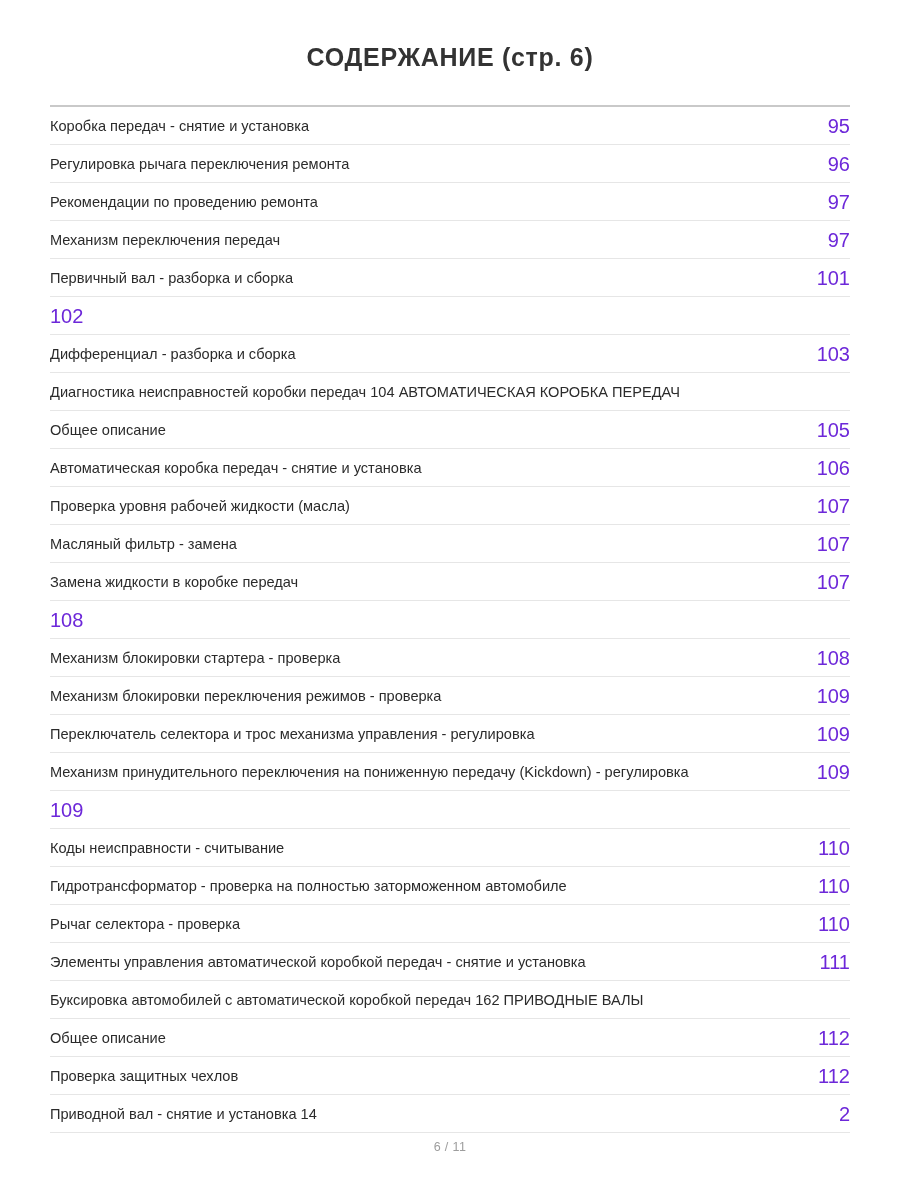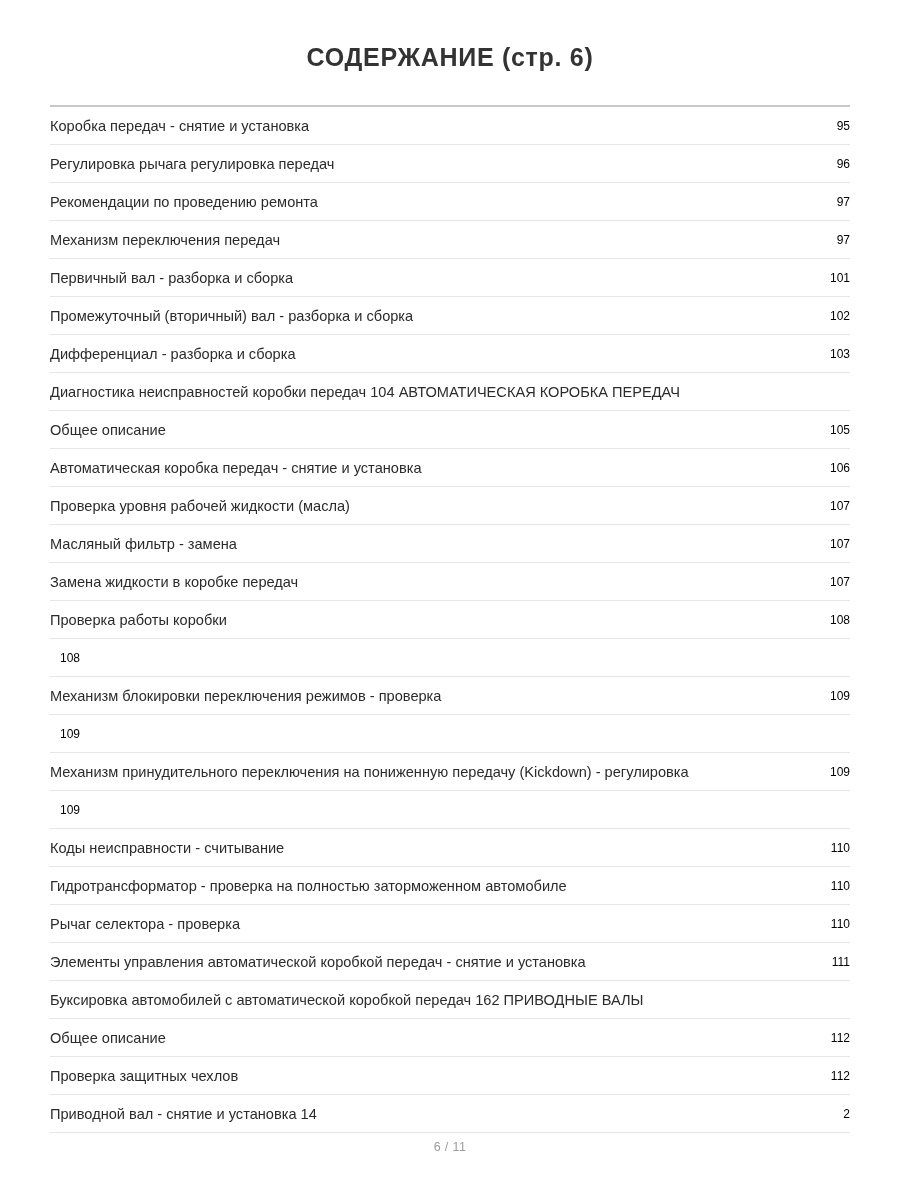--- a/index.html
+++ b/index.html
@@ -55,23 +55,23 @@
   }
   .toc-label {
     font-size: 14.6px;
     line-height: 24px;
     color: #2b2b2b;
     flex: 1 1 auto;
     max-width: 700px;
     word-break: normal;
   }
   .toc-page {
-    font-size: 12px;
+    font-size: 20px;
     line-height: 24px;
-    color: #000000;
+    color: #6d28d9;
     flex: 0 0 auto;
     min-width: 30px;
     text-align: right;
     white-space: nowrap;
   }
   .footer {
     margin-top: auto;
     text-align: center;
     font-size: 12.5px;
     color: #9d9d9d;
@@ -87,37 +87,36 @@
   <h1 class="doc-title">СОДЕРЖАНИЕ (стр. 6)</h1>
 
   <div class="title-rule"></div>
 
   <div class="toc" id="toc-list">
       <div class="toc-row">
         <span class="toc-label">Коробка передач - снятие и установка</span>
         <span class="toc-page">95</span>
       </div>
       <div class="toc-row">
-        <span class="toc-label">Регулировка рычага регулировка передач</span>
+        <span class="toc-label">Регулировка рычага переключения ремонта</span>
         <span class="toc-page">96</span>
       </div>
       <div class="toc-row">
         <span class="toc-label">Рекомендации по проведению ремонта</span>
         <span class="toc-page">97</span>
       </div>
       <div class="toc-row">
         <span class="toc-label">Механизм переключения передач</span>
         <span class="toc-page">97</span>
       </div>
       <div class="toc-row">
         <span class="toc-label">Первичный вал - разборка и сборка</span>
         <span class="toc-page">101</span>
       </div>
       <div class="toc-row">
-        <span class="toc-label">Промежуточный (вторичный) вал - разборка и сборка</span>
         <span class="toc-page">102</span>
       </div>
       <div class="toc-row">
         <span class="toc-label">Дифференциал - разборка и сборка</span>
         <span class="toc-page">103</span>
       </div>
       <div class="toc-row">
         <span class="toc-label">Диагностика неисправностей коробки передач 104 АВТОМАТИЧЕСКАЯ КОРОБКА ПЕРЕДАЧ</span>
         <span class="toc-page"></span>
       </div>
@@ -135,31 +134,32 @@
       </div>
       <div class="toc-row">
         <span class="toc-label">Масляный фильтр - замена</span>
         <span class="toc-page">107</span>
       </div>
       <div class="toc-row">
         <span class="toc-label">Замена жидкости в коробке передач</span>
         <span class="toc-page">107</span>
       </div>
       <div class="toc-row">
-        <span class="toc-label">Проверка работы коробки</span>
         <span class="toc-page">108</span>
       </div>
       <div class="toc-row">
+        <span class="toc-label">Механизм блокировки стартера - проверка</span>
         <span class="toc-page">108</span>
       </div>
       <div class="toc-row">
         <span class="toc-label">Механизм блокировки переключения режимов - проверка</span>
         <span class="toc-page">109</span>
       </div>
       <div class="toc-row">
+        <span class="toc-label">Переключатель селектора и трос механизма управления - регулировка</span>
         <span class="toc-page">109</span>
       </div>
       <div class="toc-row">
         <span class="toc-label">Механизм принудительного переключения на пониженную передачу (Kickdown) - регулировка</span>
         <span class="toc-page">109</span>
       </div>
       <div class="toc-row">
         <span class="toc-page">109</span>
       </div>
       <div class="toc-row">

